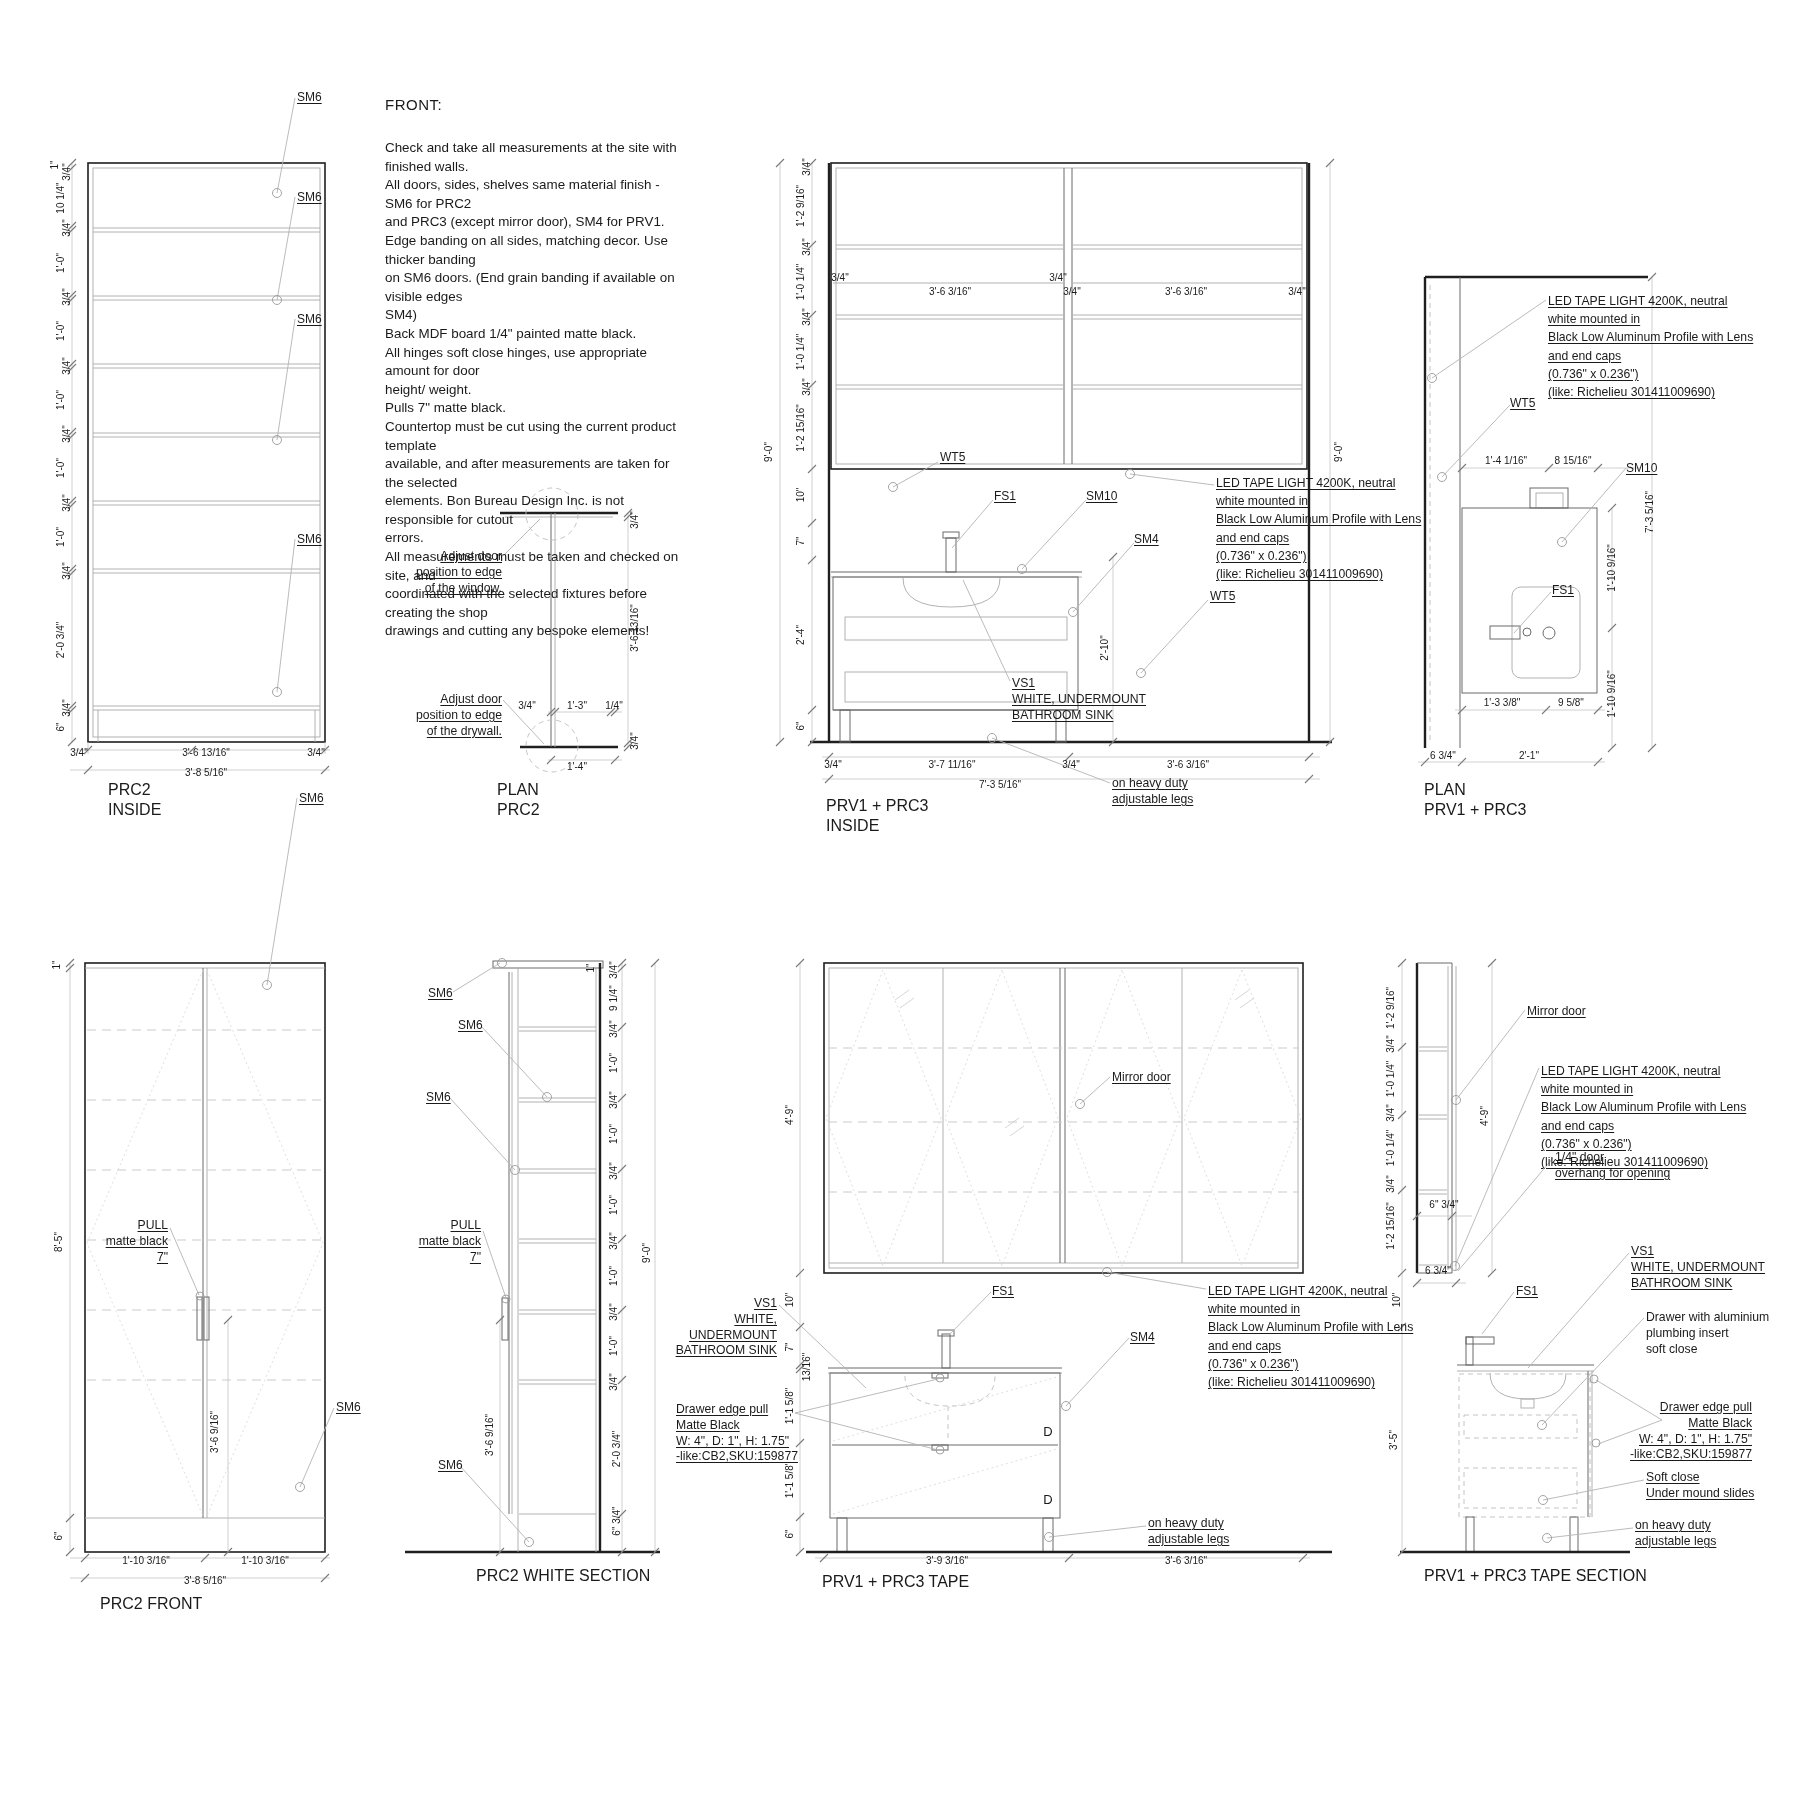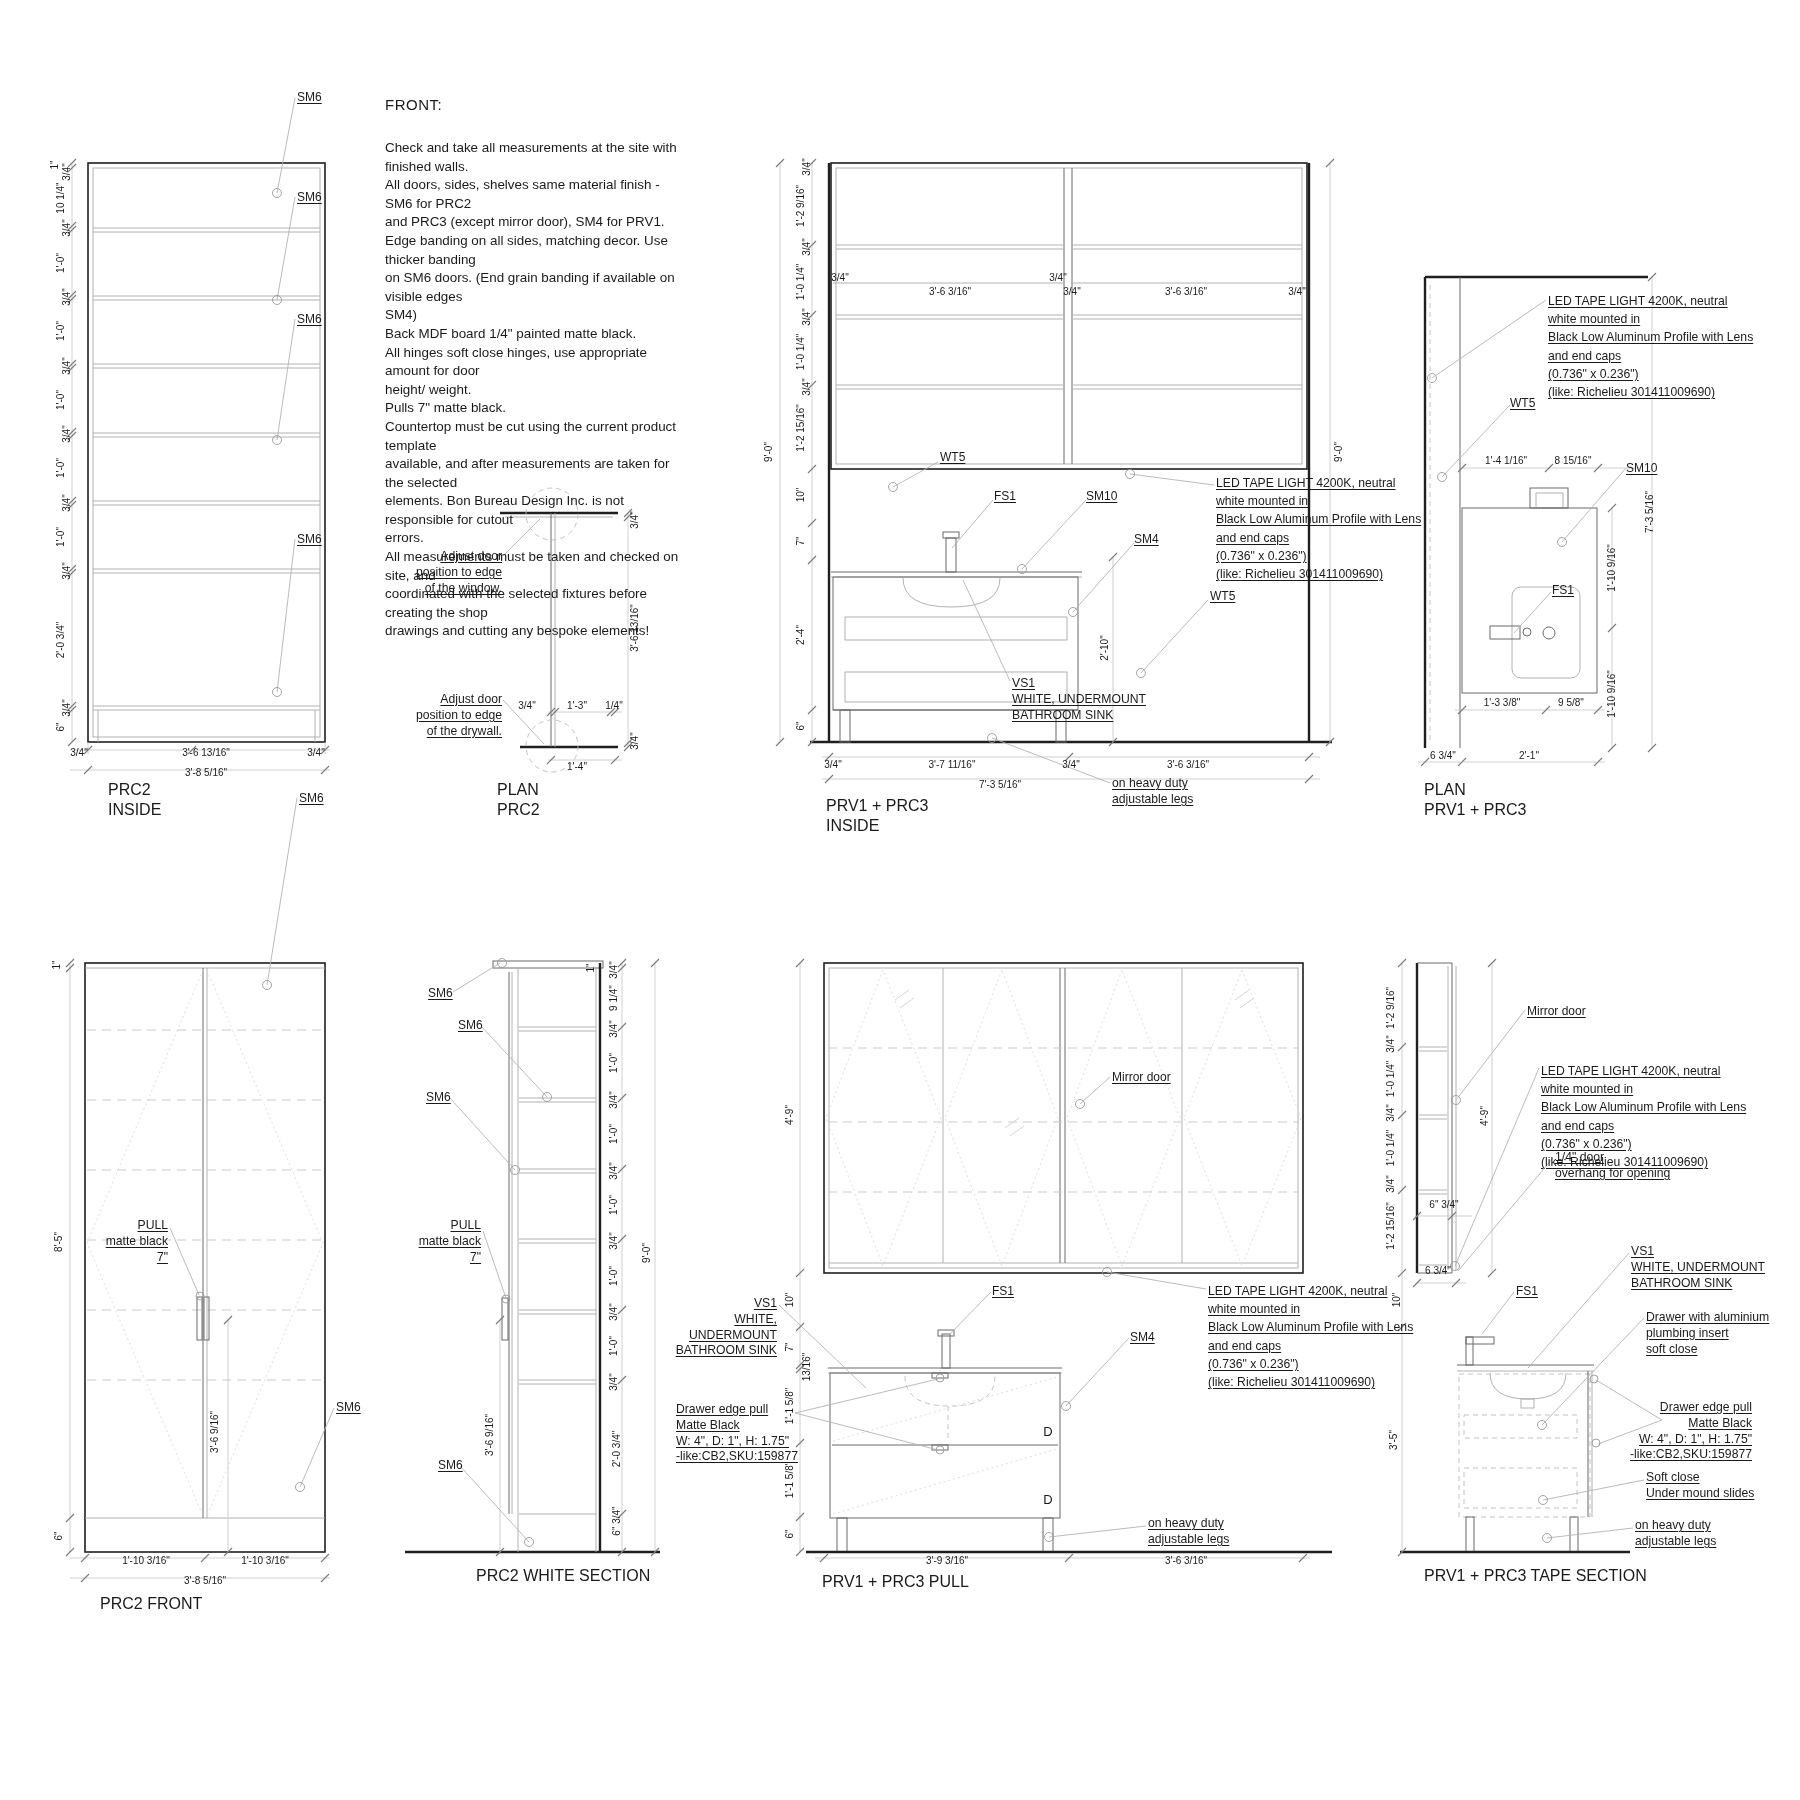--- a/index.html
+++ b/index.html
@@ -391,21 +391,21 @@
       <span class="lbl" style="font-size: 10px; left: 806px; top: 1367px; white-space: nowrap; transform: translate(-50%, -50%) rotate(-90deg);">13/16"</span>
       <span class="lbl" style="font-size: 10px; left: 789px; top: 1406px; white-space: nowrap; transform: translate(-50%, -50%) rotate(-90deg);">1'-1 5/8"</span>
       <span class="lbl" style="font-size: 10px; left: 789px; top: 1480px; white-space: nowrap; transform: translate(-50%, -50%) rotate(-90deg);">1'-1 5/8"</span>
       <span class="lbl" style="font-size: 10px; left: 789px; top: 1534px; white-space: nowrap; transform: translate(-50%, -50%) rotate(-90deg);">6"</span>
       <span class="lbl" style="font-size: 13px; left: 1048px; top: 1432px; white-space: nowrap; transform: translate(-50%, -50%);">D</span>
       <span class="lbl" style="font-size: 13px; left: 1048px; top: 1500px; white-space: nowrap; transform: translate(-50%, -50%);">D</span>
       <span class="lbl" style="font-size: 12.2px; line-height: 15.8px; text-decoration: underline; left: 1148px; top: 1516px; text-align: left;">on heavy duty
 adjustable legs</span>
       <span class="lbl" style="font-size: 10px; left: 947px; top: 1560px; white-space: nowrap; transform: translate(-50%, -50%);">3'-9 3/16"</span>
       <span class="lbl" style="font-size: 10px; left: 1186px; top: 1560px; white-space: nowrap; transform: translate(-50%, -50%);">3'-6 3/16"</span>
-      <span class="lbl" style="font-size: 16px; left: 822px; top: 1572px; text-align: left;">PRV1 + PRC3 PULL</span>
+      <span class="lbl" style="font-size: 16px; left: 822px; top: 1572px; text-align: left;">PRV1 + PRC3 TAPE</span>
       <span class="lbl" style="font-size: 10px; left: 1390px; top: 1008px; white-space: nowrap; transform: translate(-50%, -50%) rotate(-90deg);">1'-2 9/16"</span>
       <span class="lbl" style="font-size: 10px; left: 1390px; top: 1044px; white-space: nowrap; transform: translate(-50%, -50%) rotate(-90deg);">3/4"</span>
       <span class="lbl" style="font-size: 10px; left: 1390px; top: 1079px; white-space: nowrap; transform: translate(-50%, -50%) rotate(-90deg);">1'-0 1/4"</span>
       <span class="lbl" style="font-size: 10px; left: 1390px; top: 1113px; white-space: nowrap; transform: translate(-50%, -50%) rotate(-90deg);">3/4"</span>
       <span class="lbl" style="font-size: 10px; left: 1390px; top: 1148px; white-space: nowrap; transform: translate(-50%, -50%) rotate(-90deg);">1'-0 1/4"</span>
       <span class="lbl" style="font-size: 10px; left: 1390px; top: 1184px; white-space: nowrap; transform: translate(-50%, -50%) rotate(-90deg);">3/4"</span>
       <span class="lbl" style="font-size: 10px; left: 1390px; top: 1226px; white-space: nowrap; transform: translate(-50%, -50%) rotate(-90deg);">1'-2 15/16"</span>
       <span class="lbl" style="font-size: 10px; left: 1396px; top: 1300px; white-space: nowrap; transform: translate(-50%, -50%) rotate(-90deg);">10"</span>
       <span class="lbl" style="font-size: 10px; left: 1393px; top: 1440px; white-space: nowrap; transform: translate(-50%, -50%) rotate(-90deg);">3'-5"</span>
       <span class="lbl" style="font-size: 10px; left: 1484px; top: 1116px; white-space: nowrap; transform: translate(-50%, -50%) rotate(-90deg);">4'-9"</span>
@@ -417,21 +417,21 @@
 (0.736" x 0.236")
 (like: Richelieu 301411009690)</span>
       <span class="lbl" style="font-size: 12.2px; line-height: 15.8px; text-decoration: underline; left: 1555px; top: 1150px; text-align: left;">1/4" door
 overhang for opening</span>
       <span class="lbl" style="font-size: 10px; left: 1444px; top: 1204px; white-space: nowrap; transform: translate(-50%, -50%);">6" 3/4"</span>
       <span class="lbl" style="font-size: 10px; left: 1438px; top: 1270px; white-space: nowrap; transform: translate(-50%, -50%);">6 3/4"</span>
       <span class="lbl" style="font-size: 12.2px; line-height: 15.8px; text-decoration: underline; left: 1631px; top: 1244px; text-align: left;">VS1
 WHITE, UNDERMOUNT
 BATHROOM SINK</span>
       <span class="lbl" style="font-size: 12px; text-decoration: underline; left: 1516px; top: 1284px; text-align: left;">FS1</span>
-      <span class="lbl" style="font-size: 12.2px; line-height: 15.8px; text-decoration: underline; left: 1646px; top: 1310px; text-align: left;">Drawer with aluminium
+      <span class="lbl" style="font-size: 12.2px; line-height: 15.8px; left: 1646px; top: 1310px; text-align: left;">Drawer with aluminium
 plumbing insert
 soft close</span>
       <span class="lbl" style="font-size: 12.2px; line-height: 15.8px; text-decoration: underline; right: 48px; top: 1400px; text-align: right;">Drawer edge pull
 Matte Black
 W: 4", D: 1", H: 1.75"
 -like:CB2,SKU:159877</span>
       <span class="lbl" style="font-size: 12.2px; line-height: 15.8px; text-decoration: underline; left: 1646px; top: 1470px; text-align: left;">Soft close
 Under mound slides</span>
       <span class="lbl" style="font-size: 12.2px; line-height: 15.8px; text-decoration: underline; left: 1635px; top: 1518px; text-align: left;">on heavy duty
 adjustable legs</span>

